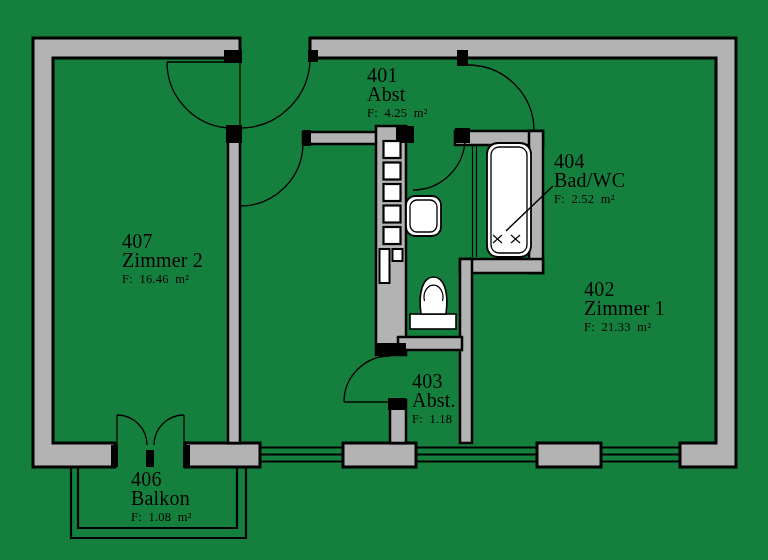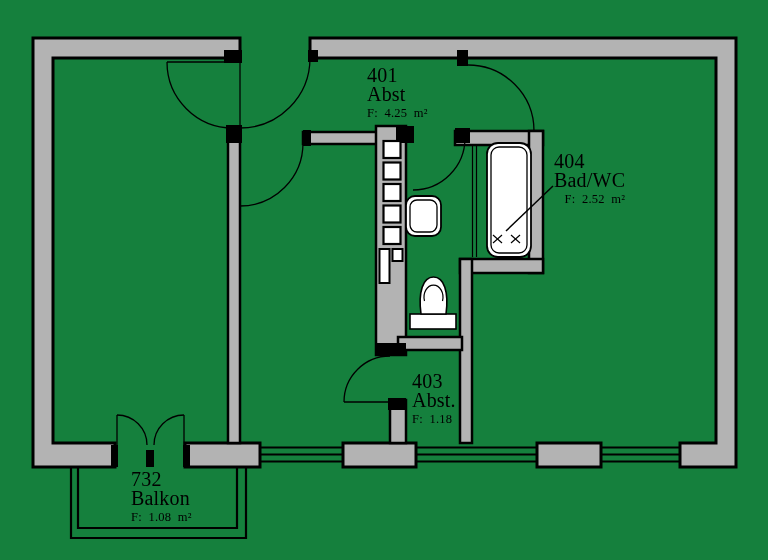--- a/index.html
+++ b/index.html
@@ -1,48 +1,58 @@
 <!DOCTYPE html>
 <html><head>
 <meta charset="utf-8">
 <style>
   html,body{margin:0;padding:0;background:#ffffff;}
   .stage{position:relative;width:768px;height:560px;background:#15803d;overflow:hidden;
          font-family:Liberation Serif, serif;}
   .plan-svg{position:absolute;left:0;top:0;}
   .room-label{position:absolute;color:#000;z-index:1;}
   .room-label .num,.room-label .nm{font-size:20px;line-height:18.5px;letter-spacing:.2px;white-space:pre;}
-  .room-label .area{font-size:12.5px;line-height:13px;margin-top:4px;white-space:pre;letter-spacing:.2px;text-align:right;}
+  .room-label .area{font-size:12.5px;line-height:13px;margin-top:4px;white-space:pre;letter-spacing:.2px;}
   
   .overlay{position:absolute;left:0;top:0;z-index:2;pointer-events:none;}
 </style>
 </head>
 <body>
 
 <div class="stage">
 
   <div class="room-label" style="left:367px;top:66px">
     <div class="num">401</div>
     <div class="nm">Abst</div>
     <div class="area">F:  4.25  m²</div>
   </div>
+  <div class="room-label" style="left:584px;top:280px">
+    <div class="num">402</div>
+    <div class="nm">Zimmer 1</div>
+    <div class="area">F:  21.33  m²</div>
+  </div>
   <div class="room-label" style="left:412px;top:372px">
     <div class="num">403</div>
     <div class="nm">Abst.</div>
     <div class="area">F:  1.18  m²</div>
   </div>
   <div class="room-label" style="left:554px;top:152px">
     <div class="num">404</div>
     <div class="nm">Bad/WC</div>
     <div class="area">F:  2.52  m²</div>
   </div>
   <div class="room-label" style="left:131px;top:470px">
-    <div class="num">732</div>
+    <div class="num">406</div>
     <div class="nm">Balkon</div>
     <div class="area">F:  1.08  m²</div>
+  </div>
+  <div class="room-label" style="left:122px;top:232px">
+    <div class="num">407</div>
+    <div class="nm">Zimmer 2</div>
+    <div class="area">F:  16.46  m²</div>
   </div>
 
   <svg class="plan-svg overlay" width="768" height="560" viewBox="0 0 768 560">
 
     <g fill="#b3b3b3" stroke="#000" stroke-width="3">
       <path d="M310,38 H736 V467 H680 V443 H716 V58 H310 Z"></path>
       <rect x="537" y="443" width="64" height="24"></rect>
       <rect x="343" y="443" width="73" height="24"></rect>
       <rect x="185" y="443" width="75" height="24"></rect>
       <path d="M115,467 H33 V38 H240 V58 H53 V443 H115 Z"></path>

